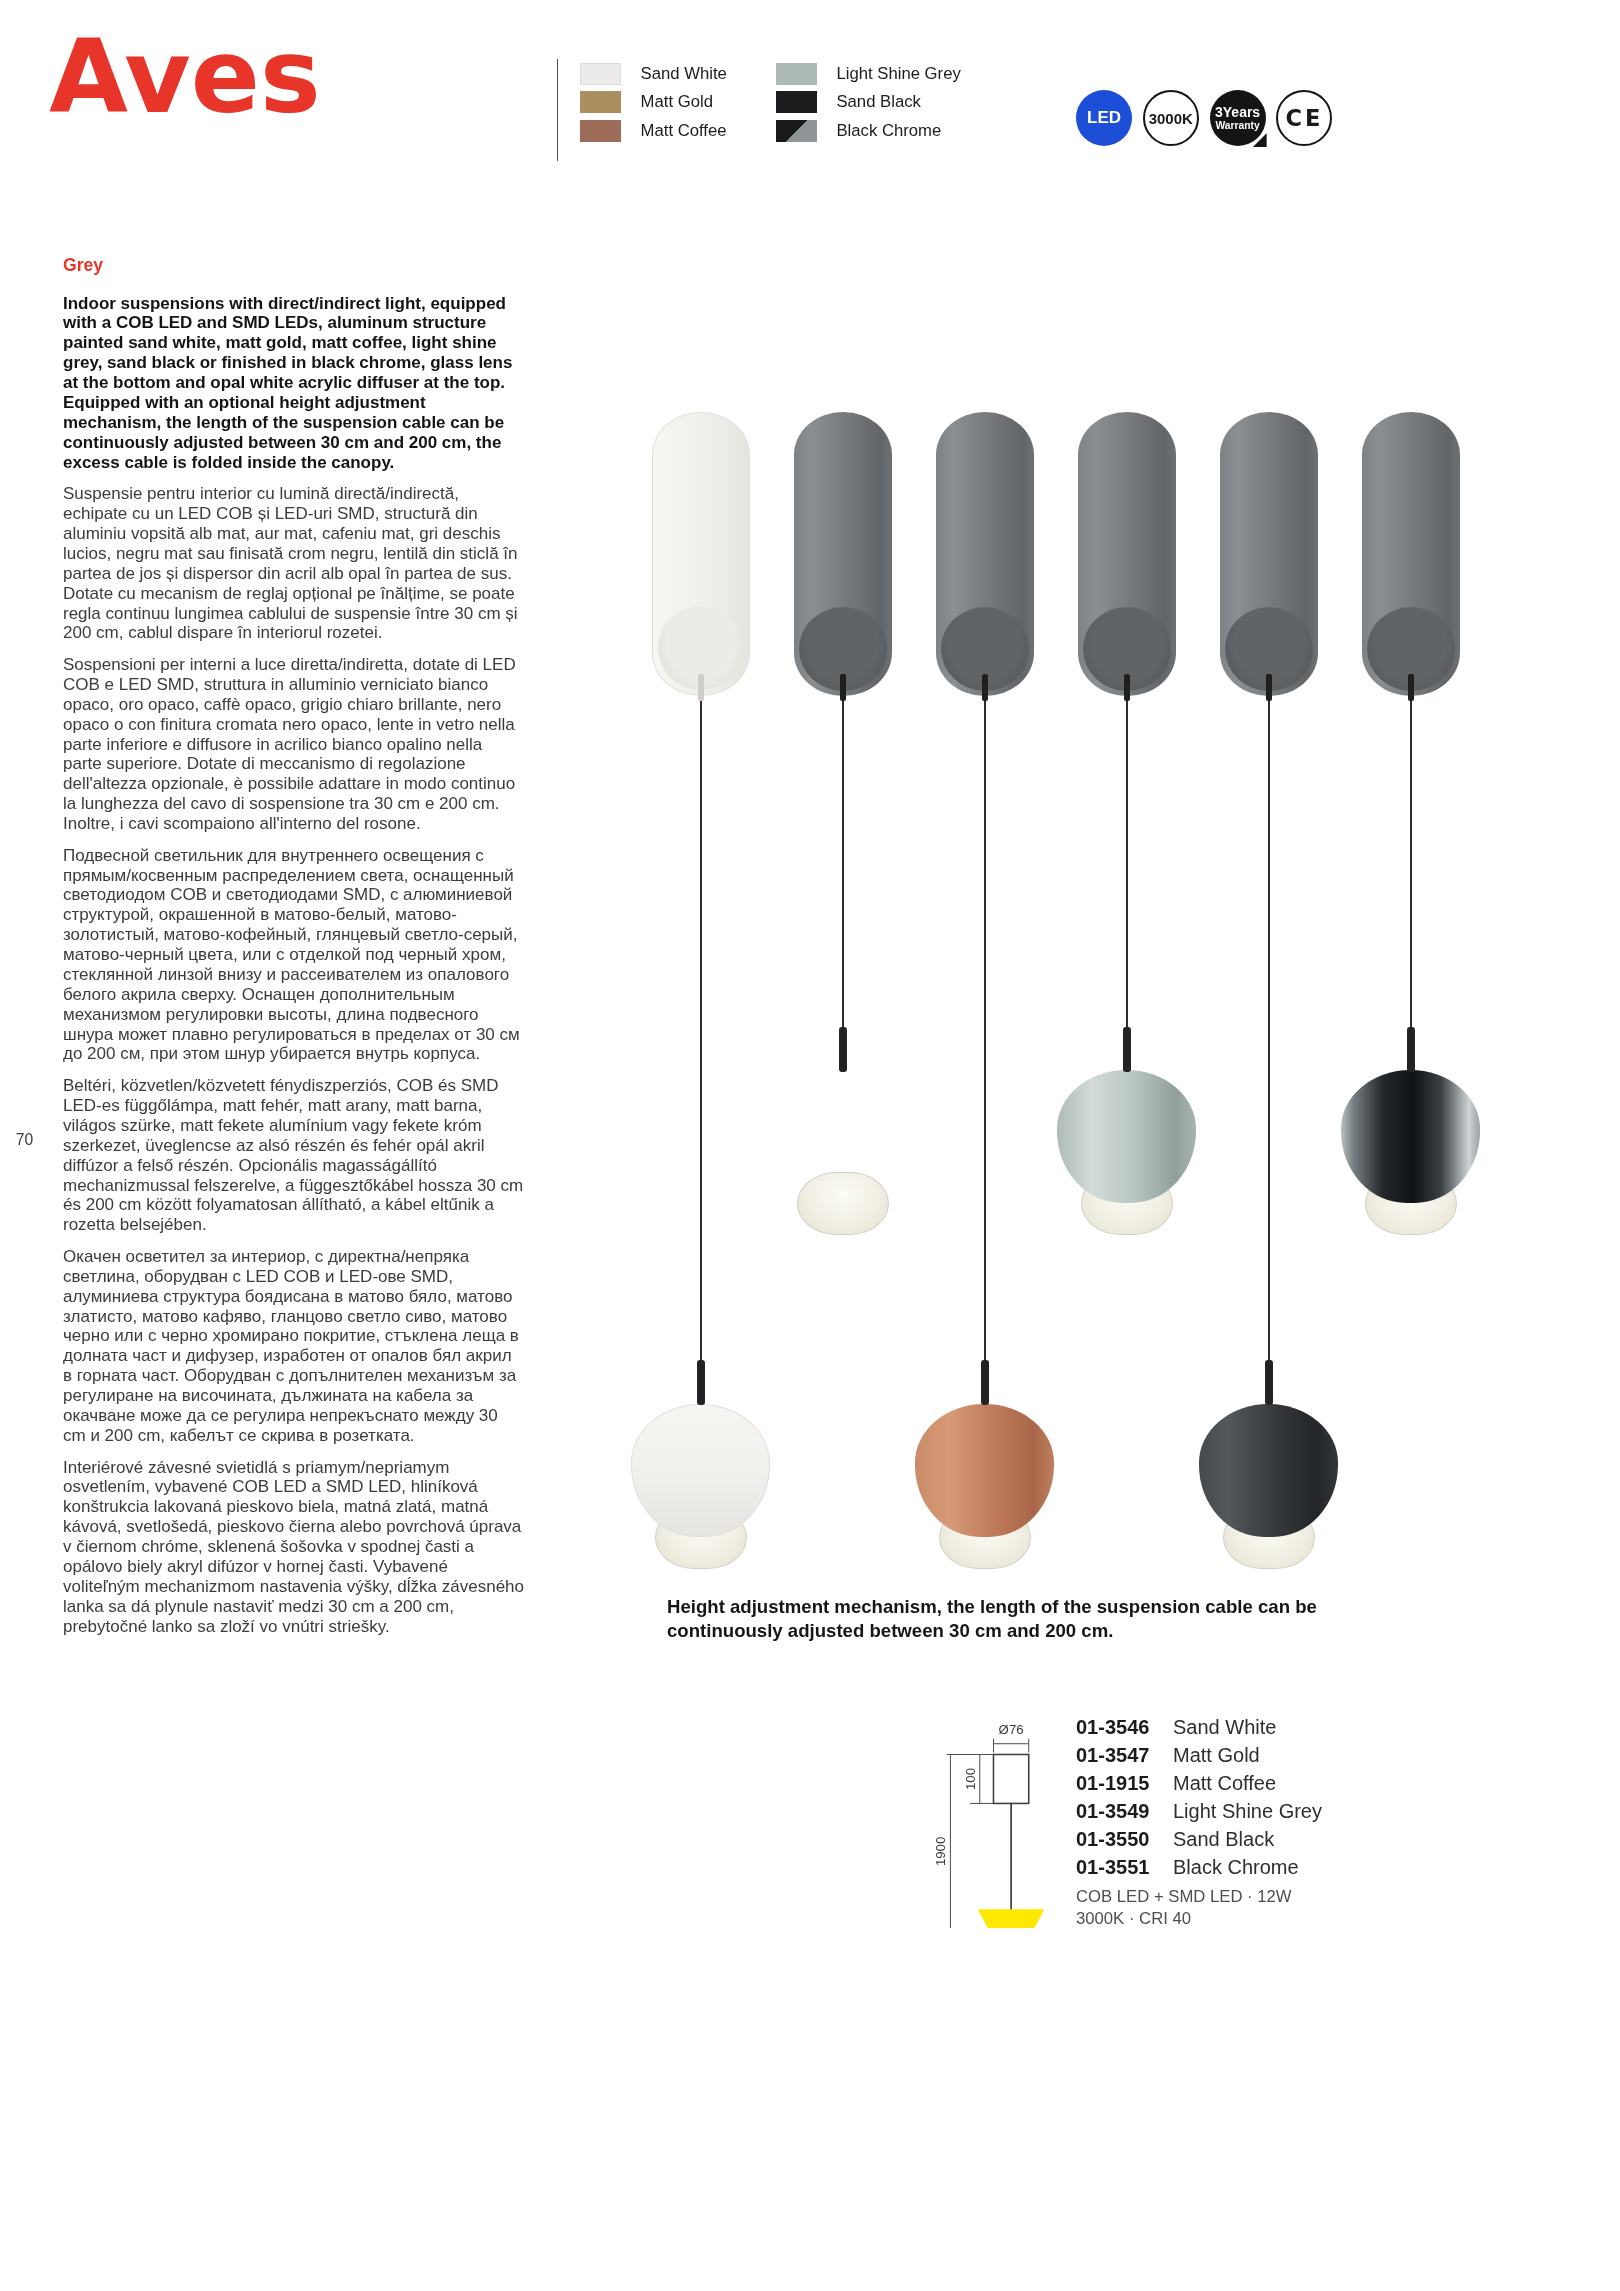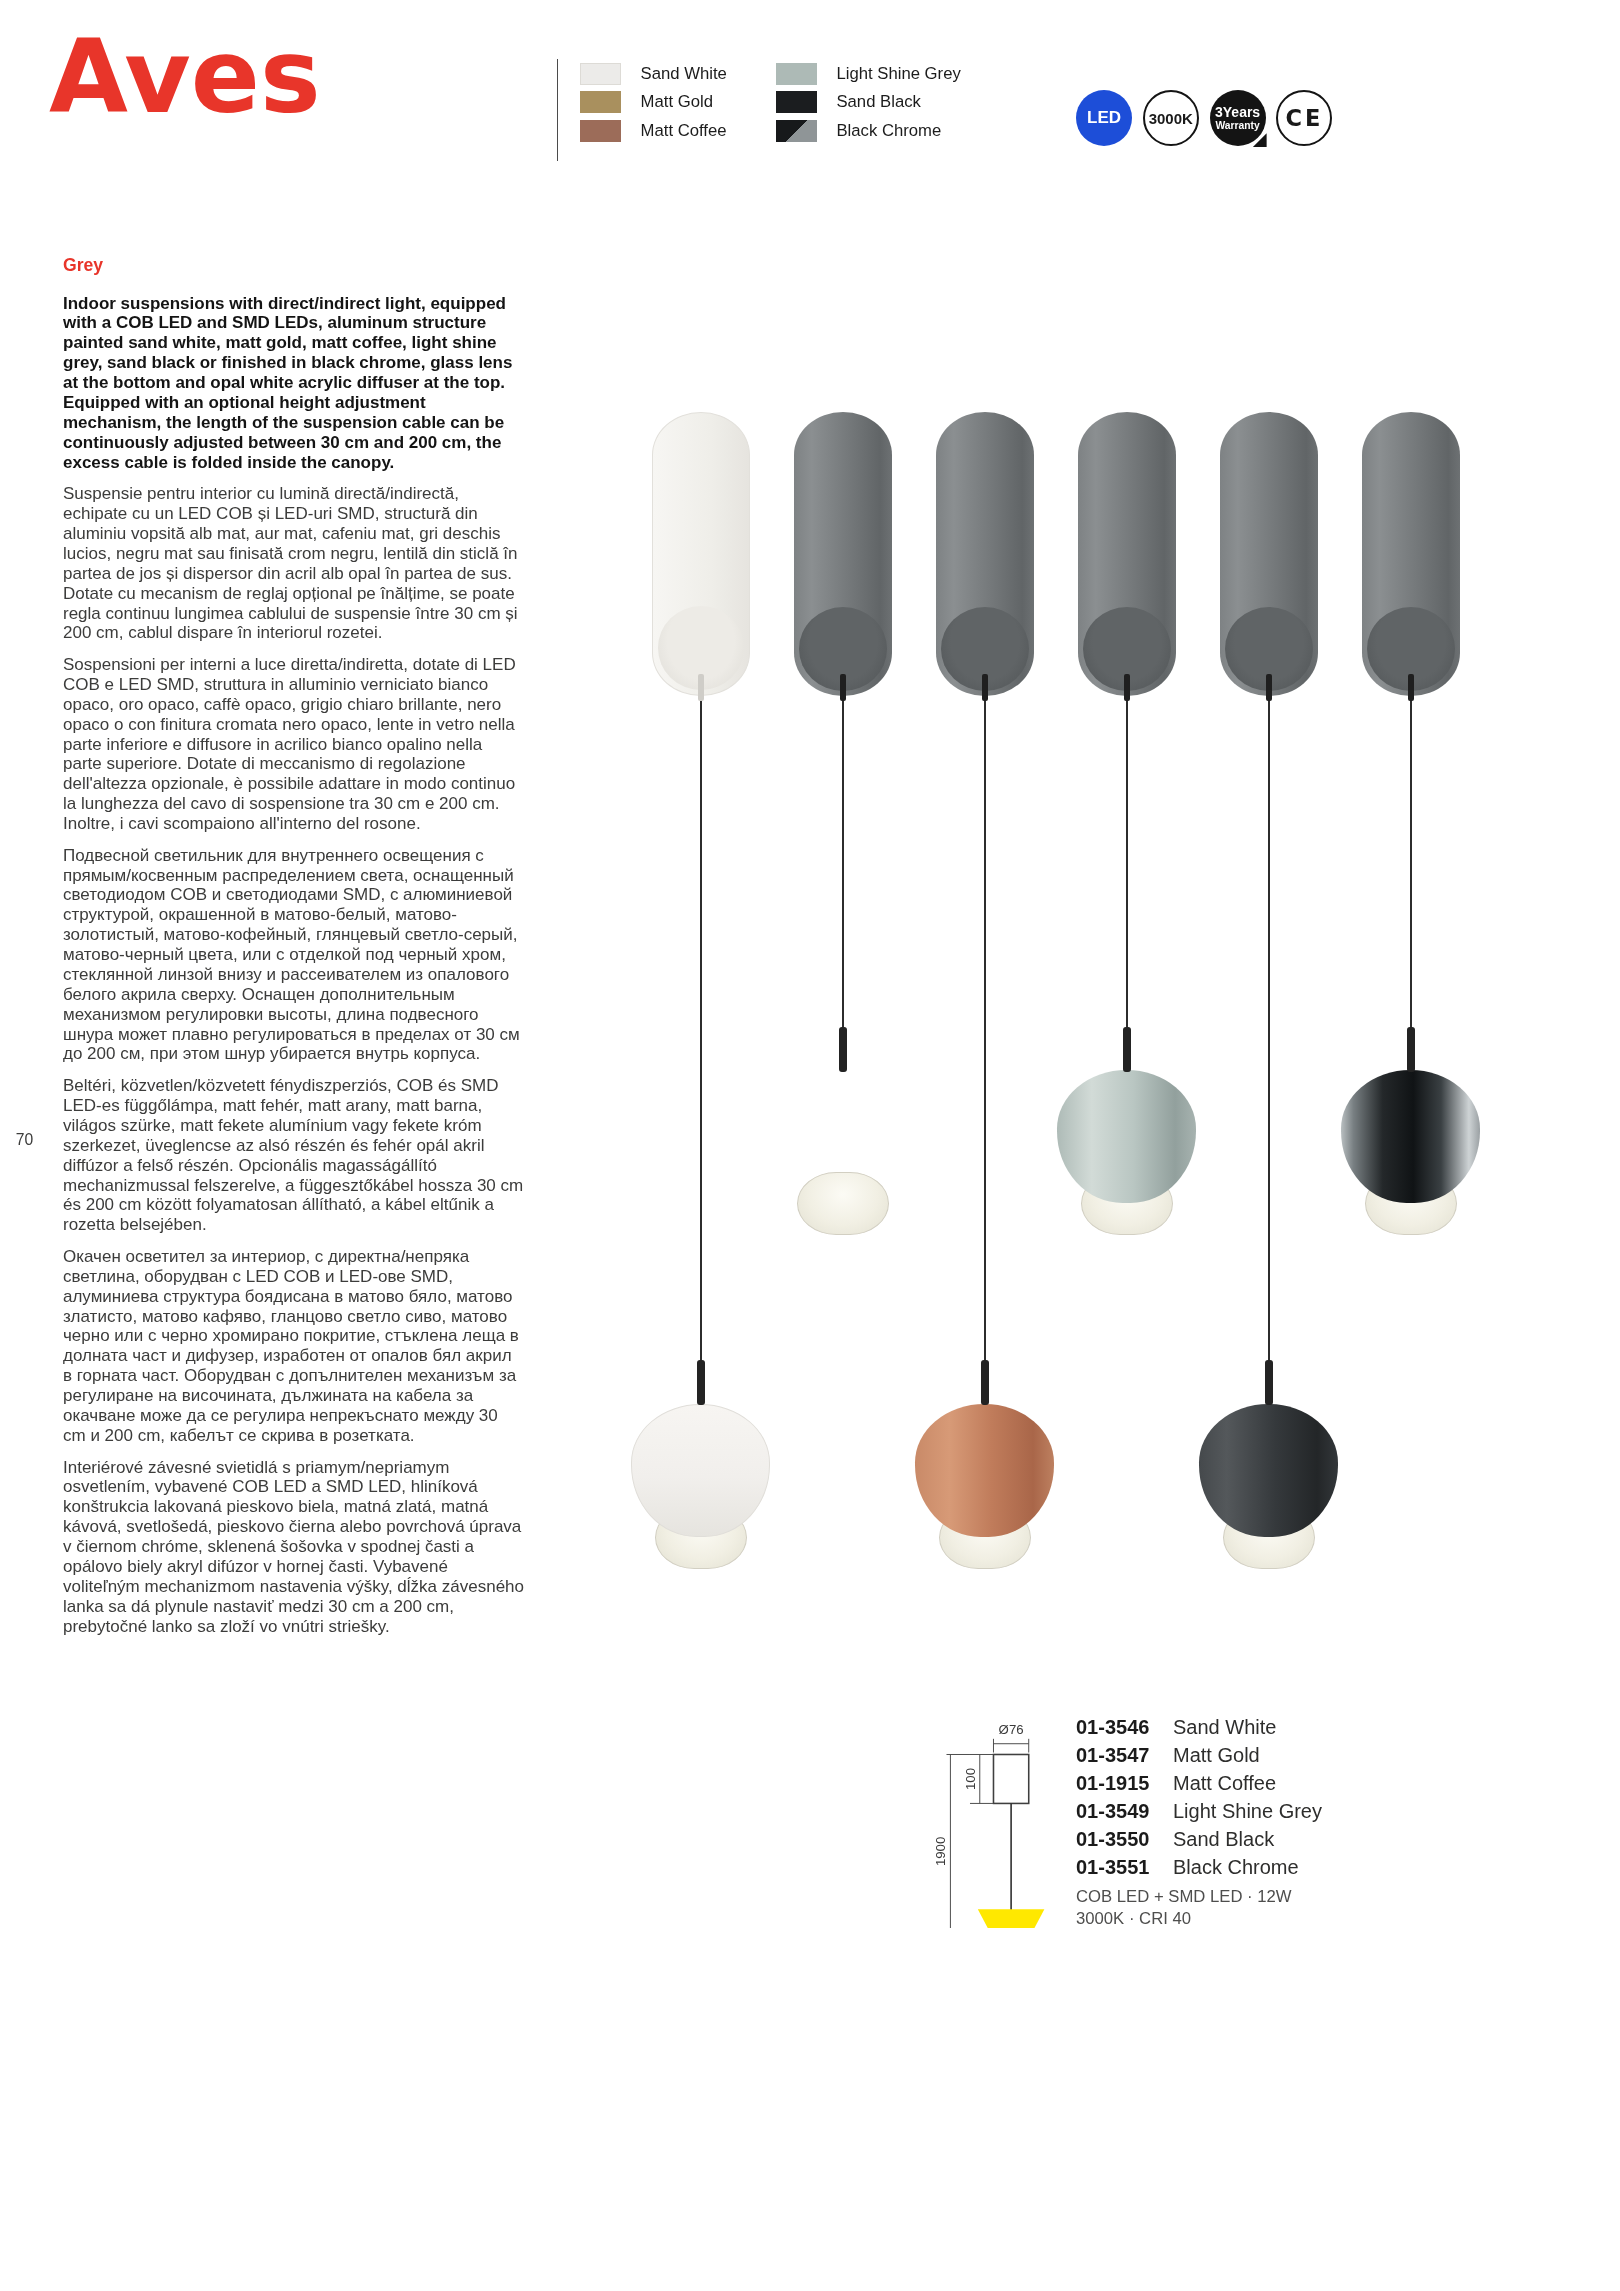--- a/index.html
+++ b/index.html
@@ -192,20 +192,21 @@
   <div class="stem stem--lower cx1"></div>
   <div class="diffuser diffuser--lower cx1"></div>
   <div class="pendant pendant--lower pendant--white cx1"></div>
   <div class="stem stem--lower cx3"></div>
   <div class="diffuser diffuser--lower cx3"></div>
   <div class="pendant pendant--lower pendant--coffee cx3"></div>
   <div class="stem stem--lower cx5"></div>
   <div class="diffuser diffuser--lower cx5"></div>
   <div class="pendant pendant--lower pendant--black cx5"></div>
 
+  <p class="caption">Height adjustment mechanism, the length of the suspension cable can be continuously adjusted between 30 cm and 200 cm.</p>
 
   <svg class="drawing" width="186" height="353" viewBox="0 0 190 360">
 
     <line x1="72" y1="36" x2="72" y2="22" stroke="#4a4a4a" stroke-width="1"></line>
     <line x1="108" y1="36" x2="108" y2="22" stroke="#4a4a4a" stroke-width="1"></line>
     <line x1="72" y1="27" x2="108" y2="27" stroke="#4a4a4a" stroke-width="1"></line>
     <text x="90" y="17" text-anchor="middle">Ø76</text>
 
     <rect x="72" y="38" width="36" height="50" fill="#ffffff" stroke="#3f3f3f" stroke-width="1.6"></rect>
 

